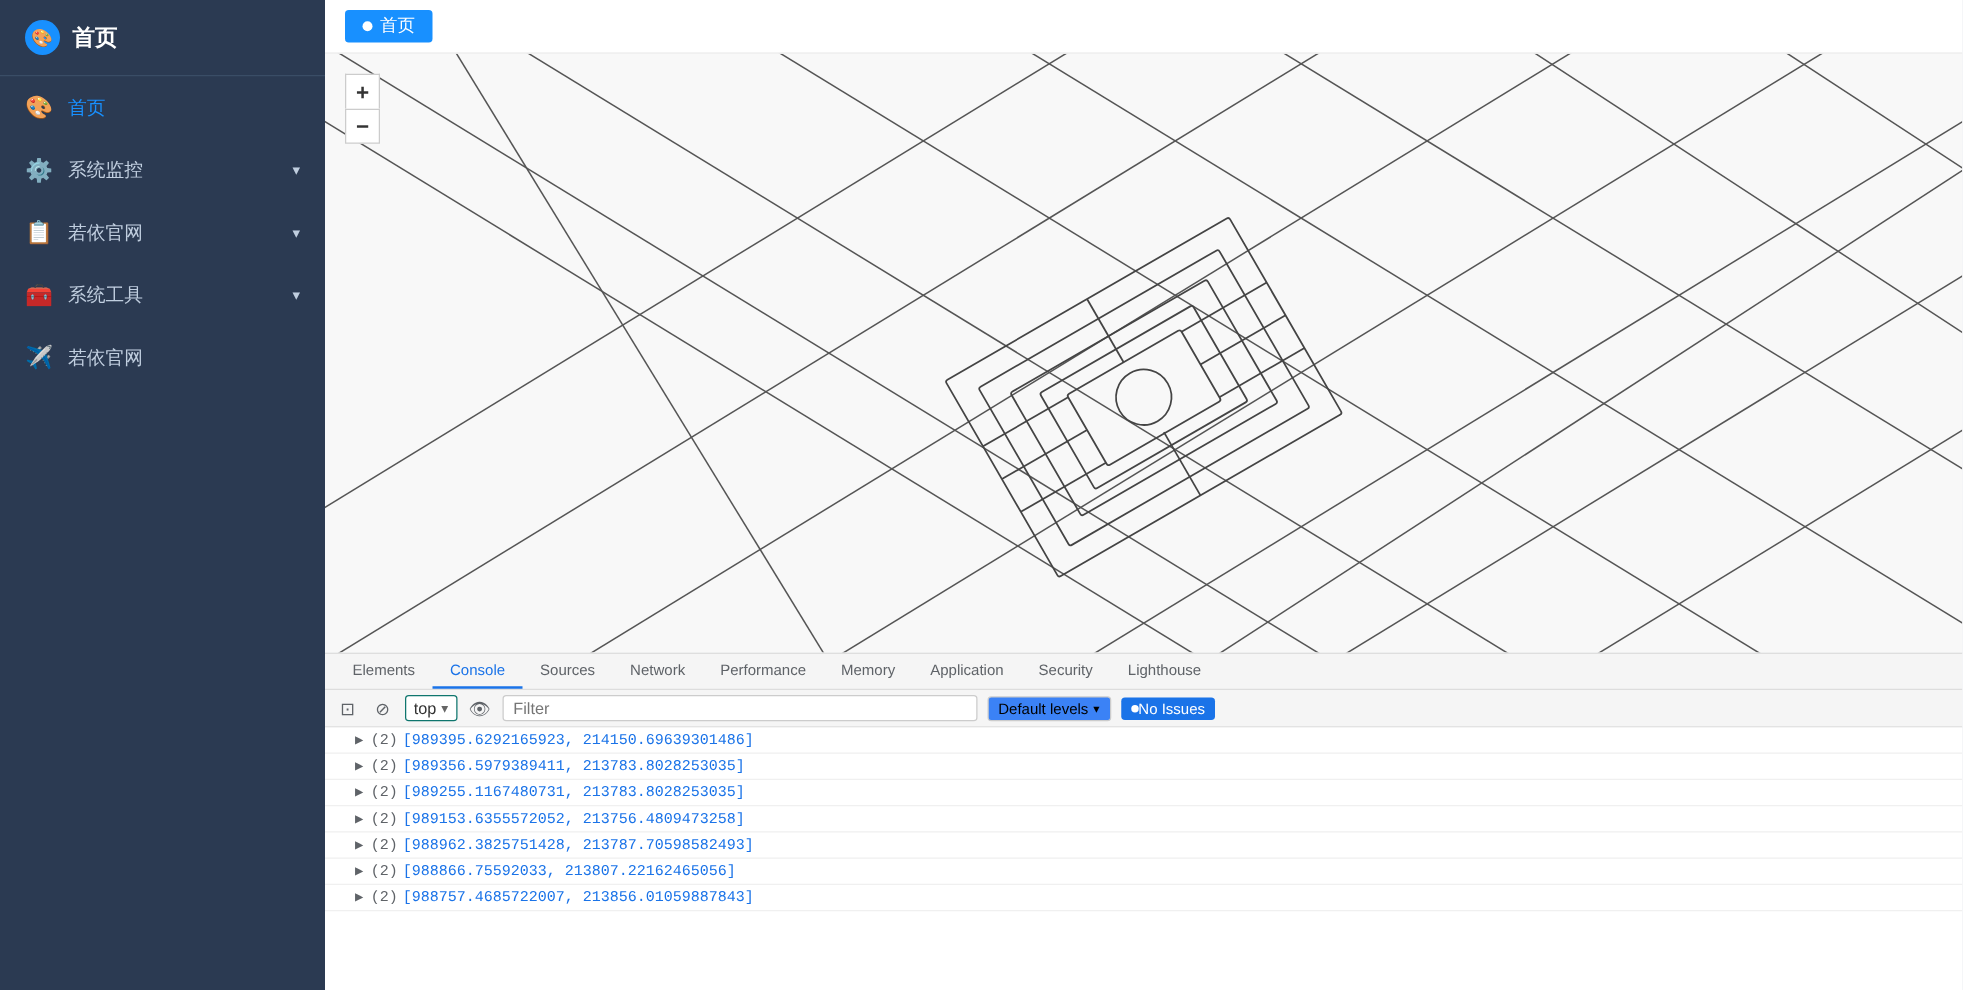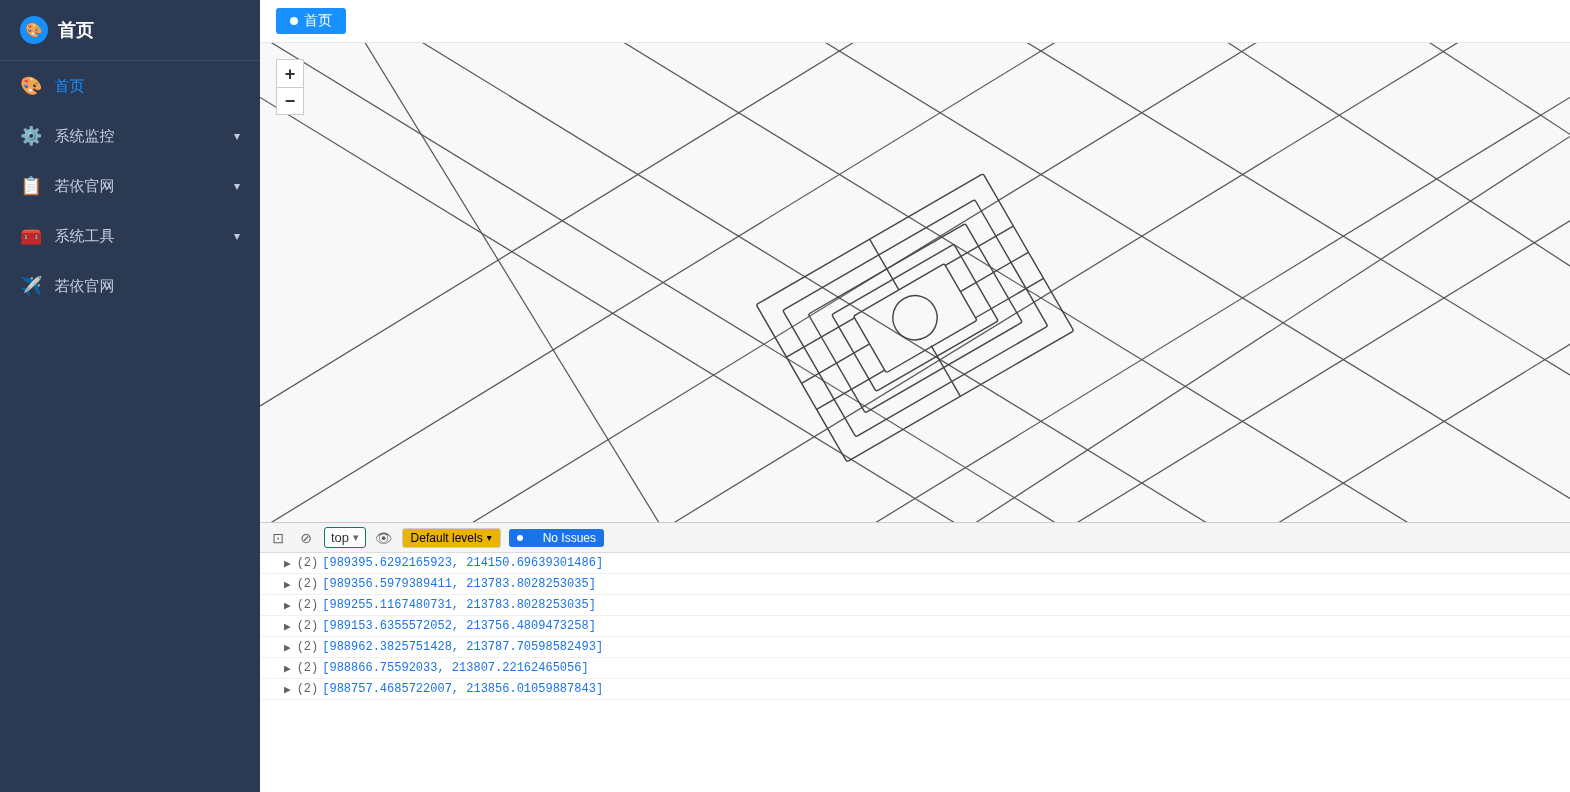--- a/index.html
+++ b/index.html
@@ -174,35 +174,35 @@
     .filter-input {
       flex: 1;
       border: 1px solid #ccc;
       border-radius: 3px;
       padding: 2px 8px;
       font-size: 13px;
       background: #fff;
       max-width: 380px;
     }
     .default-levels-btn {
-      background: #eab308;
+      background: #3b82f6;
       border: 1px solid #ccc;
       border-radius: 3px;
       padding: 2px 8px;
       font-size: 12px;
       cursor: pointer;
       display: flex; align-items: center; gap: 4px;
     }
     .no-issues-badge {
       background: #1a73e8;
       color: #fff;
       border-radius: 3px;
       padding: 2px 8px;
       font-size: 12px;
-      display: flex; align-items: center; gap: 20px;
+      display: flex; align-items: center; gap: 0;
     }
     .no-issues-badge .badge-dot {
       width: 6px; height: 6px;
       background: #fff;
       border-radius: 50%;
     }
 
     
     .console-output {
       flex: 1;
@@ -327,33 +327,45 @@
         <line x1="-130" y1="-30" x2="-52" y2="-30"></line>
         <line x1="-130" y1="30" x2="-52" y2="30"></line>
         <line x1="52" y1="-30" x2="130" y2="-30"></line>
         <line x1="52" y1="30" x2="130" y2="30"></line>
       </g>
     </svg>
   </div>
 
   <div class="devtools">
 
+    <div class="devtools-tabs">
+      <div class="devtools-tab">Elements</div>
+      <div class="devtools-tab active">Console</div>
+      <div class="devtools-tab">Sources</div>
+      <div class="devtools-tab">Network</div>
+      <div class="devtools-tab">Performance</div>
+      <div class="devtools-tab">Memory</div>
+      <div class="devtools-tab">Application</div>
+      <div class="devtools-tab">Security</div>
+      <div class="devtools-tab">Lighthouse</div>
+    </div>
 
     <div class="devtools-toolbar">
       <div class="toolbar-icon">⊡</div>
       <div class="toolbar-icon">⊘</div>
 
       <div class="devtools-select-wrap">
         <span style="font-size:13px;color:#333;">top</span>
         <select style="width:0;opacity:0;position:absolute;"></select>
         <span style="font-size:11px;color:#666;">▾</span>
       </div>
 
       <div class="toolbar-icon">👁</div>
 
+      <input class="filter-input" type="text" placeholder="Filter" style="">
 
       <button class="default-levels-btn">
         <span>Default levels</span>
         <span style="font-size:10px;">▾</span>
       </button>
 
       <div class="no-issues-badge">
         <div class="badge-dot"></div>
         <span>No Issues</span>
       </div>

